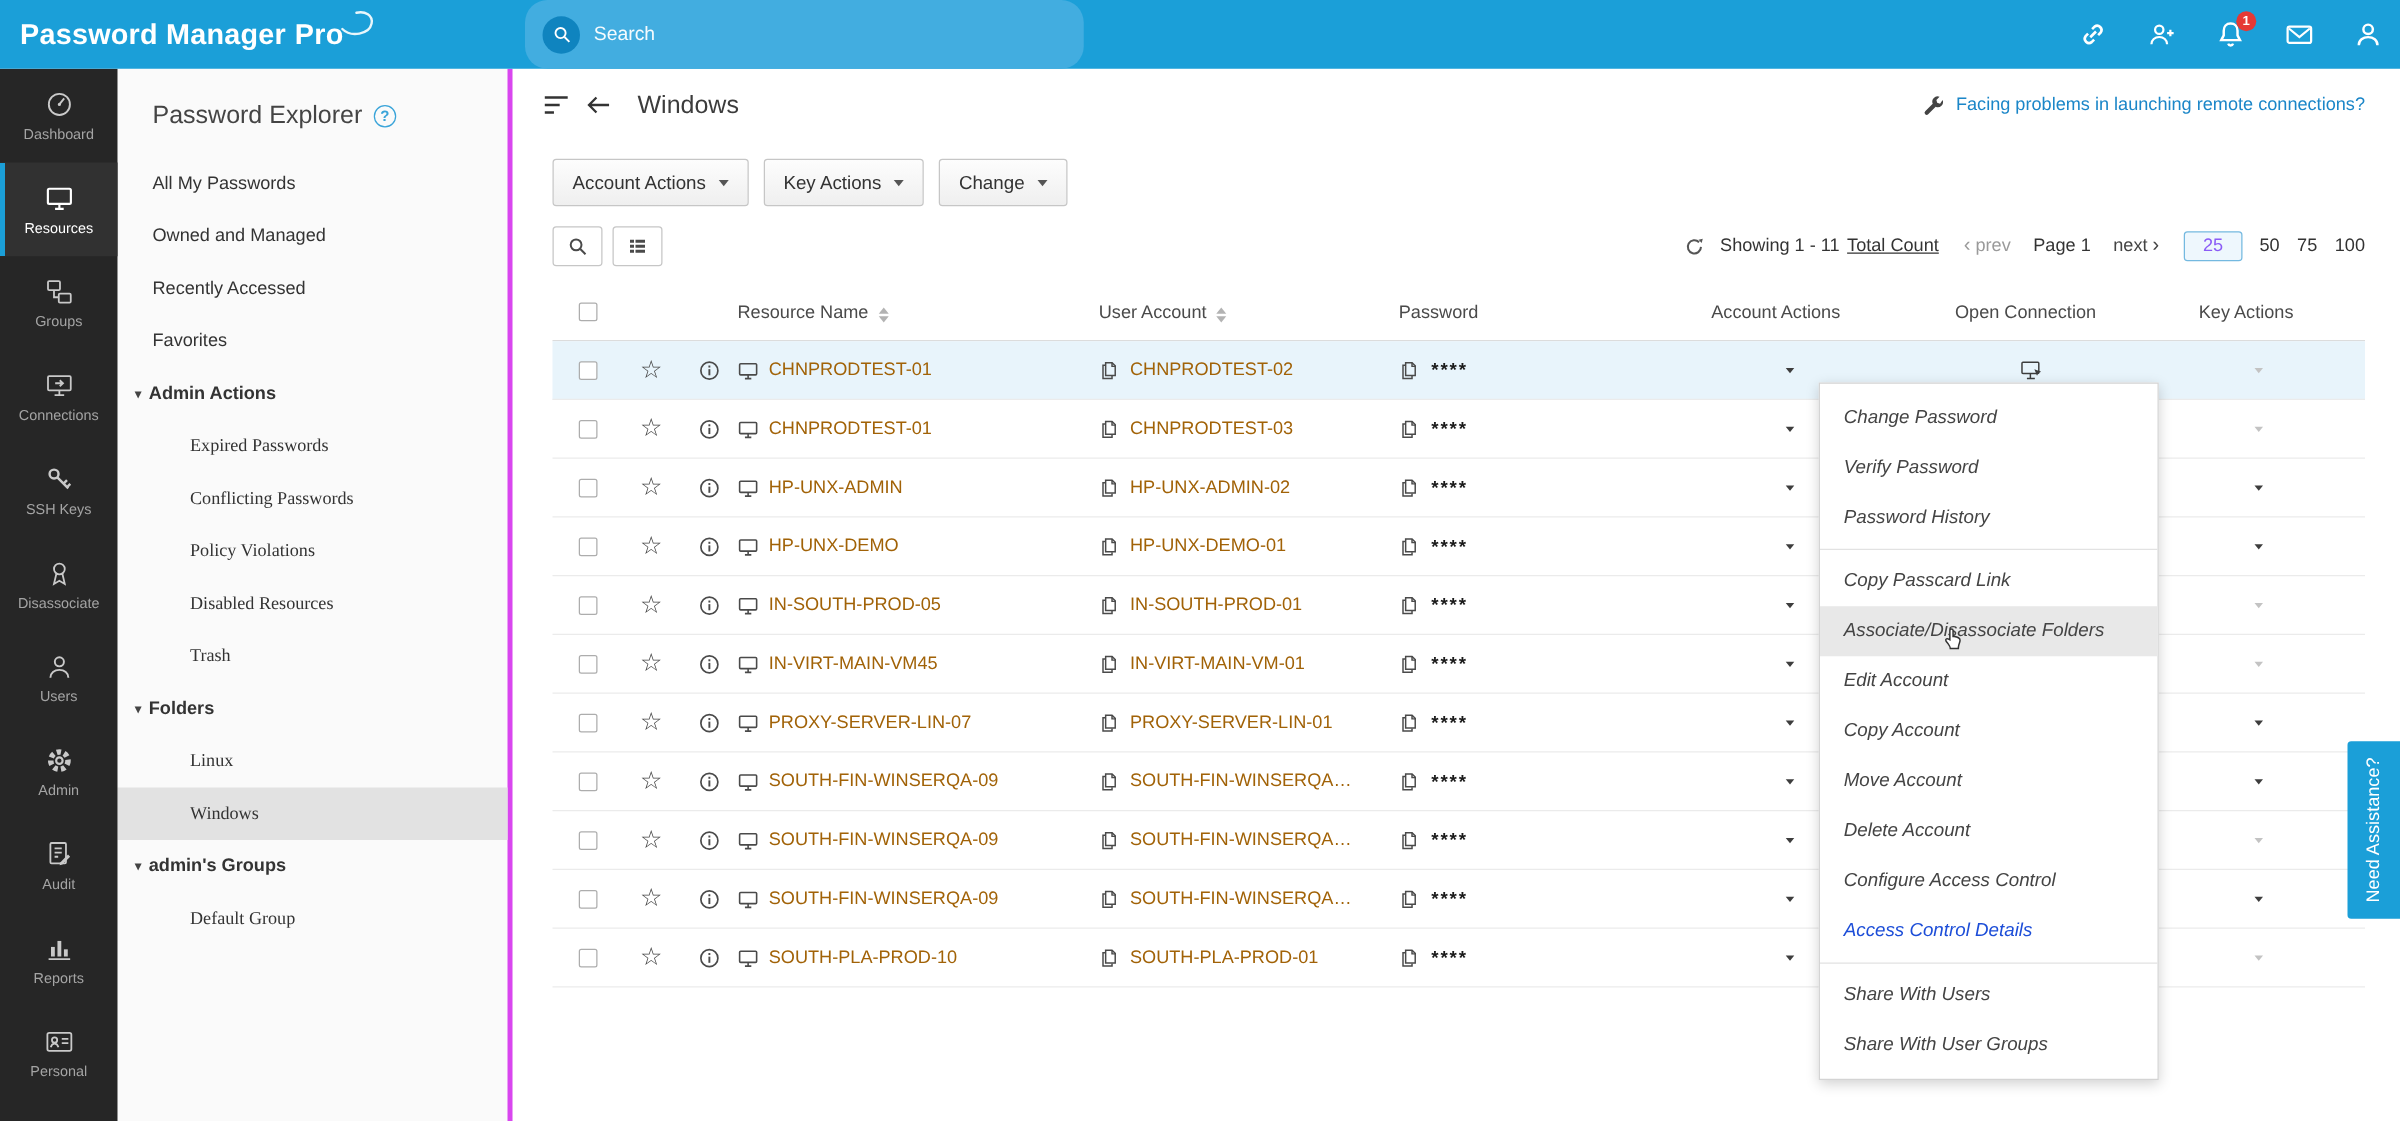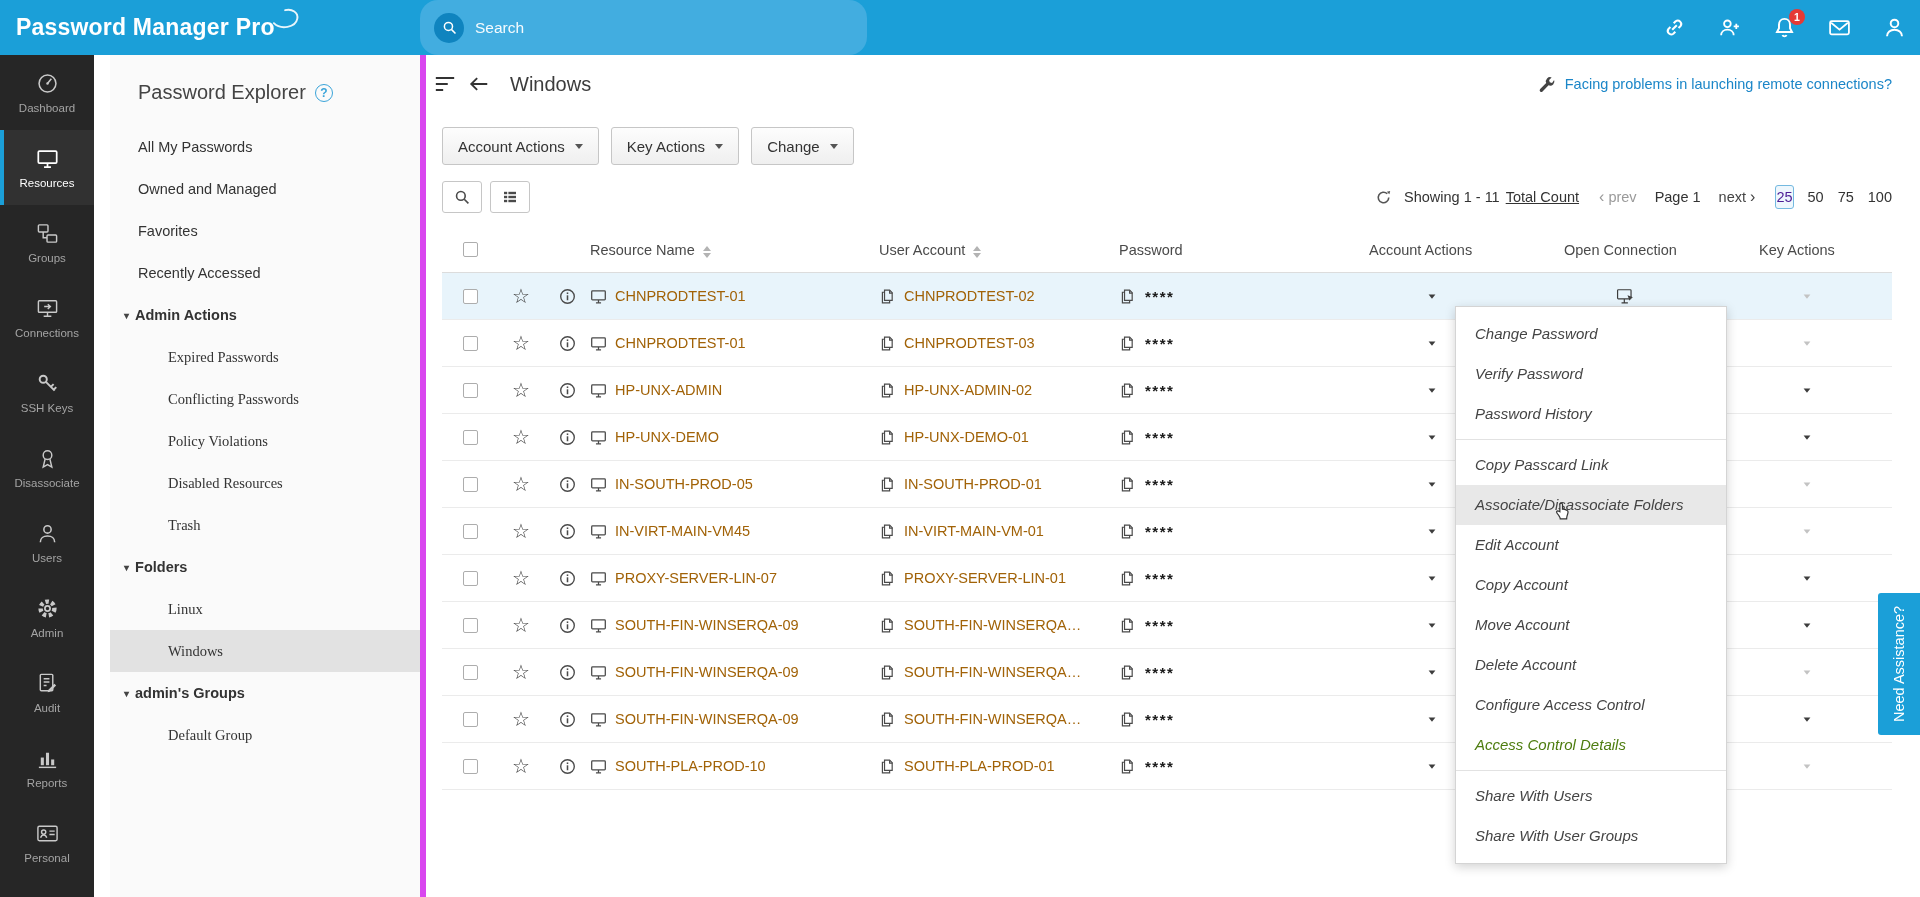--- a/index.html
+++ b/index.html
@@ -22,21 +22,21 @@
 
   
   .nav { position:absolute; left:0; top:55px; width:94px; bottom:0; background:#262626; z-index:30; }
   .nav-item { height:75px; display:flex; flex-direction:column; align-items:center; justify-content:center; gap:7px; color:#a4a4a4; cursor:pointer; }
   .nav-item .icon { font-size:23px; color:#c9c9c9; }
   .nav-label { font-size:11.5px; }
   .nav-item.active { background:#313131; box-shadow:inset 4px 0 0 var(--accent,#1b9fd8); color:#fff; }
   .nav-item.active .icon { color:#fff; }
 
   
-  .explorer { position:absolute; left:110px; top:55px; width:316px; bottom:0; background:#fafafa; border-right:6px solid #d946ef; z-index:20; }
+  .explorer { position:absolute; left:94px; top:55px; width:316px; bottom:0; background:#fafafa; border-right:4px solid #d946ef; z-index:20; }
   .pe-title { padding:26px 0 0 28px; font-size:20px; color:#444; display:flex; align-items:center; gap:9px; }
   .help { width:18px; height:18px; border-radius:50%; border:1.6px solid #3aa4d9; color:#3aa4d9; font-size:12px; font-weight:bold; display:inline-flex; align-items:center; justify-content:center; }
   .pe-list { margin-top:22px; }
   .pe-item { height:42px; line-height:42px; font-size:14.5px; color:#333; padding-left:28px; cursor:pointer; white-space:nowrap; }
   .pe-item.group { font-weight:bold; padding-left:14px; }
   .pe-item.group .tri { font-style:normal; font-size:10px; color:#444; margin-right:6px; position:relative; top:-1px; }
   .pe-item.sub { padding-left:58px;font-family:Liberation Serif, serif; }
   .pe-item.active { background:#e2e2e2; }
 
   
@@ -57,21 +57,21 @@
   .flex-sp { flex:1; }
   .refresh { color:#555; font-size:17px; margin-right:12px; cursor:pointer; }
   .showing { margin-right:6px; }
   .total { color:#333; text-decoration:underline; cursor:pointer; }
   .prev { color:#9a9a9a; margin-left:20px; cursor:default; }
   .pageno { margin-left:18px; }
   .next { color:#444; margin-left:18px; cursor:pointer; }
   .chv { font-style:normal; font-size:16px; }
   .sizes { display:flex; align-items:center; gap:14px; margin-left:20px; }
   .size { color:#333; cursor:pointer; }
-  .size.active { background:#eef7fd; border:1px solid #74b9e0; color:#4c1d95; padding:3px 0; border-radius:3px; }
+  .size.active { background:#eef7fd; border:1px solid #74b9e0; color:#8b5cf6; padding:3px 14px; border-radius:3px; }
 
   
   .table { margin:14px 28px 0 28px; width:1450px; }
   .grid { display:grid; grid-template-columns:56px 46px 46px 289px 240px 250px 195px 195px minmax(0,1fr); align-items:center; }
   .thead { height:46px; border-bottom:1px solid #dcdcdc; color:#4a4a4a; font-size:14.5px; }
   .th { display:flex; align-items:flex-end; }
   .tr { height:47px; border-bottom:1px solid #ebebeb; font-size:14.5px; }
   .tr.selected { background:#e8f4fb; }
   .td { display:flex; align-items:center; min-width:0; }
   .c-check { justify-content:center; }
@@ -94,21 +94,21 @@
   .openbtn { color:#3d3d3d; font-size:19px; cursor:pointer; }
   .sort { display:inline-flex; flex-direction:column; gap:2px; margin-left:8px; }
   .sort i { width:0; height:0; border-left:4px solid transparent; border-right:4px solid transparent; display:block; }
   .sort .up { border-bottom:5px solid #b3b3b3; }
   .sort .down { border-top:5px solid #b3b3b3; }
 
   
   .cmenu { position:absolute; left:1455px; top:306px; width:272px; background:#fff; border:1px solid #d4d4d4; box-shadow:0 3px 10px rgba(0,0,0,.18); z-index:50; padding:7px 0; }
   .mi { height:40px; line-height:40px; padding:0 19px; font-size:15px; color:#444; white-space:nowrap; cursor:pointer;font-style:italic; }
   .mi.hover { background:#e8e8e8; }
-  .mi.disabled { color:#4d7c0f; cursor:default; }
+  .mi.disabled { color:#1d4ed8; cursor:default; }
   .menu-div { border-top:1px solid #e2e2e2; margin:5px 0; }
   .cursor { position:absolute; left:1552px; top:500px; z-index:60; font-size:22px; }
 
   
   .assist { position:absolute; right:0; top:593px; width:42px; height:142px; background:var(--accent,#1b9fd8); color:#fff; writing-mode:vertical-rl; transform:rotate(180deg); display:flex; align-items:center; justify-content:center; font-size:14.5px; border-radius:0 3px 3px 0; z-index:45; cursor:pointer; }
 </style>
 </head>
 <body>
 
 <div class="topbar">
@@ -277,22 +277,22 @@
   </div>
 
 <div class="explorer">
   <div class="pe-title">
     <span>Password Explorer</span>
     <span class="help">?</span>
   </div>
   <div class="pe-list">
       <div class="pe-item ">All My Passwords</div>
       <div class="pe-item ">Owned and Managed</div>
+      <div class="pe-item ">Recently Accessed</div>
       <div class="pe-item ">Favorites</div>
-      <div class="pe-item ">Recently Accessed</div>
       <div class="pe-item group"><i class="tri">▾</i>Admin Actions</div>
       <div class="pe-item sub">Expired Passwords</div>
       <div class="pe-item sub">Conflicting Passwords</div>
       <div class="pe-item sub">Policy Violations</div>
       <div class="pe-item sub">Disabled Resources</div>
       <div class="pe-item sub">Trash</div>
       <div class="pe-item group"><i class="tri">▾</i>Folders</div>
       <div class="pe-item sub">Linux</div>
       <div class="pe-item sub active">Windows</div>
       <div class="pe-item group"><i class="tri">▾</i>admin's Groups</div>

